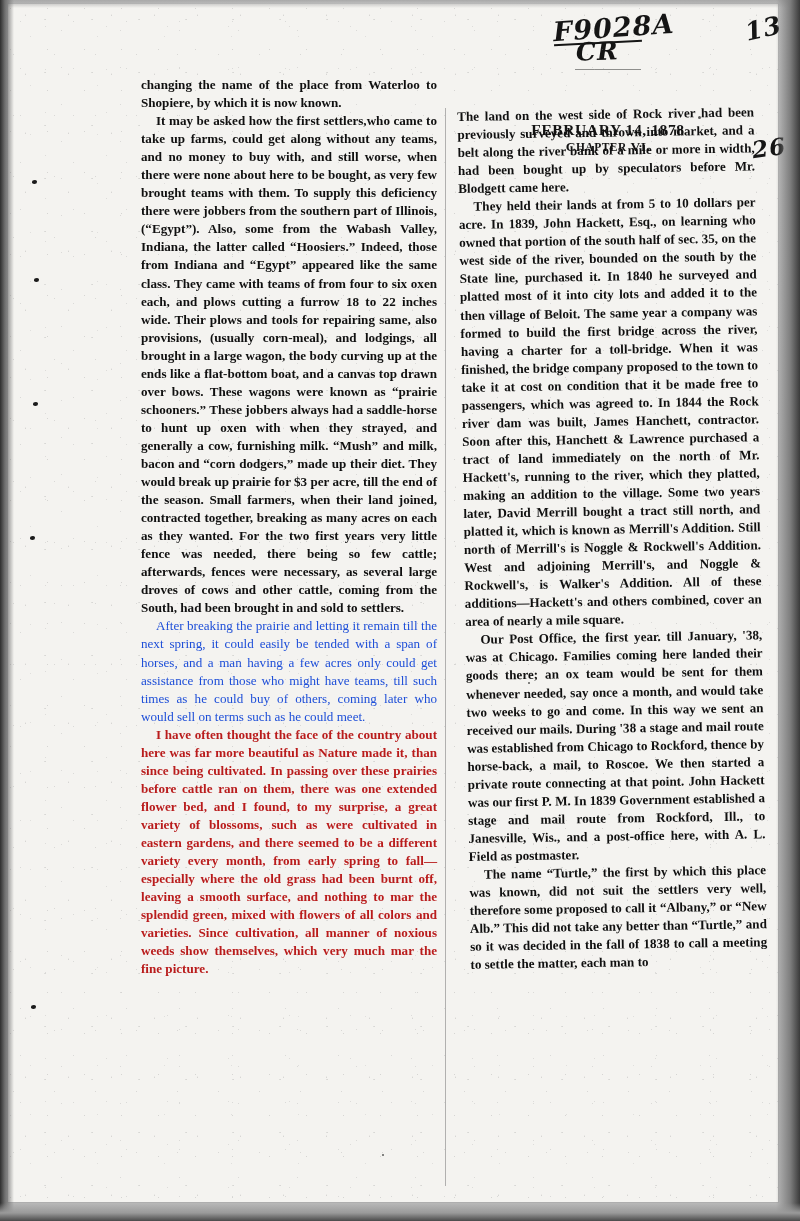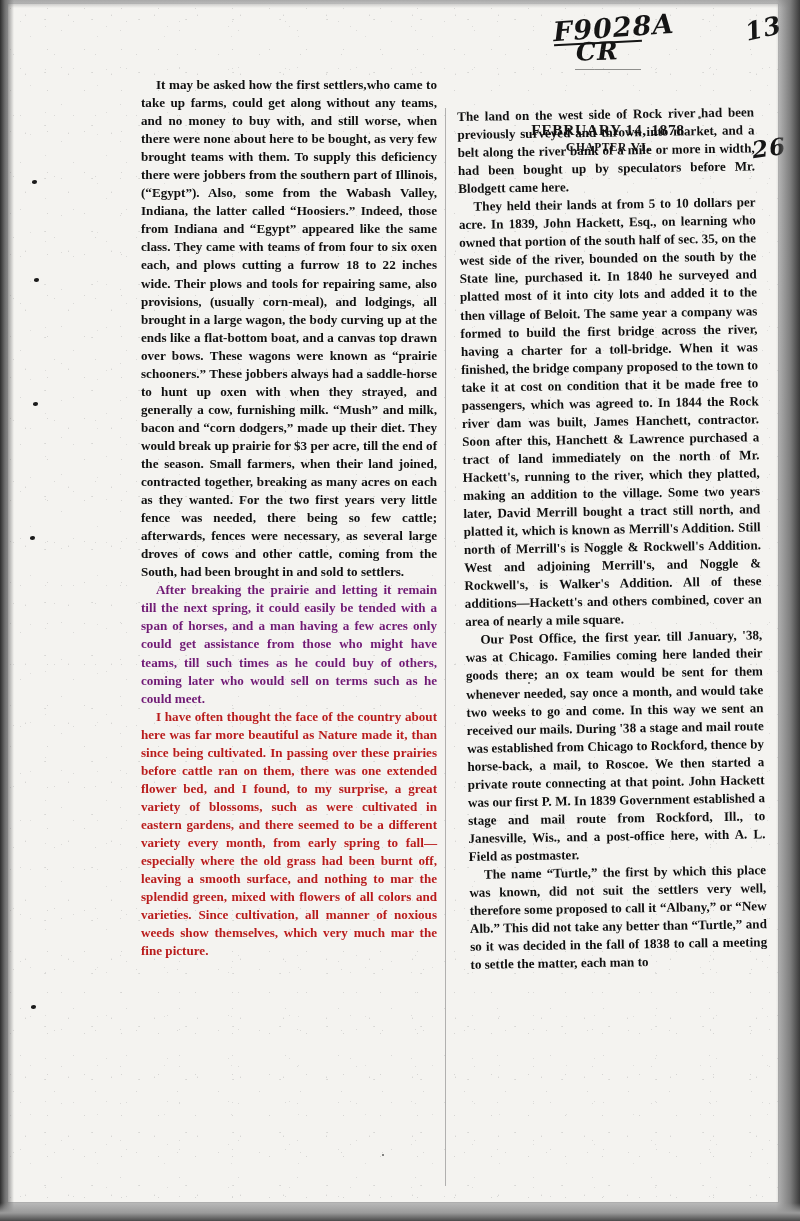--- a/index.html
+++ b/index.html
@@ -204,22 +204,22 @@
   .column p {
     margin: 0;
     text-indent: 15px;
   }
   .column p.no-indent {
     text-indent: 0;
   }
 
   
   .ink-light {
-    color: #701a75;
-    font-weight: 700;
+    color: #1d4ed8;
+    font-weight: 400;
   }
   .ink-lighter {
     color: #b91c1c;
     font-weight: 600;
   }
 
   
   .speck {
     position: absolute;
     width: 5px;
@@ -256,20 +256,21 @@
       <div class="date-line">FEBRUARY 14, 1878</div>
       <div class="chapter-line">
         <span>C</span><span class="sc">HAPTER</span>
         <span>VI.</span>
       </div>
     </div>
 
     <div class="col-rule"></div>
 
     <div class="column col-left">
+      <p class="no-indent">changing the name of the place from Waterloo to Shopiere, by which it is now known.</p>
       <p>It may be asked how the first settlers,who came to take up farms, could get along without any teams, and no money to buy with, and still worse, when there were none about here to be bought, as very few brought teams with them. To supply this deficiency there were jobbers from the southern part of Illinois, (“Egypt”). Also, some from the Wabash Valley, Indiana, the latter called “Hoosiers.” Indeed, those from Indiana and “Egypt” appeared like the same class. They came with teams of from four to six oxen each, and plows cutting a furrow 18 to 22 inches wide. Their plows and tools for repairing same, also provisions, (usually corn-meal), and lodgings, all brought in a large wagon, the body curving up at the ends like a flat-bottom boat, and a canvas top drawn over bows. These wagons were known as “prairie schooners.” These jobbers always had a saddle-horse to hunt up oxen with when they strayed, and generally a cow, furnishing milk. “Mush” and milk, bacon and “corn dodgers,” made up their diet. They would break up prairie for $3 per acre, till the end of the season. Small farmers, when their land joined, contracted together, breaking as many acres on each as they wanted. For the two first years very little fence was needed, there being so few cattle; afterwards, fences were necessary, as several large droves of cows and other cattle, coming from the South, had been brought in and sold to settlers.</p>
       <p class="ink-light">After breaking the prairie and letting it remain till the next spring, it could easily be tended with a span of horses, and a man having a few acres only could get assistance from those who might have teams, till such times as he could buy of others, coming later who would sell on terms such as he could meet.</p>
       <p class="ink-lighter">I have often thought the face of the country about here was far more beautiful as Nature made it, than since being cultivated. In passing over these prairies before cattle ran on them, there was one extended flower bed, and I found, to my surprise, a great variety of blossoms, such as were cultivated in eastern gardens, and there seemed to be a different variety every month, from early spring to fall—especially where the old grass had been burnt off, leaving a smooth surface, and nothing to mar the splendid green, mixed with flowers of all colors and varieties. Since cultivation, all manner of noxious weeds show themselves, which very much mar the fine picture.</p>
     </div>
 
     <div class="column col-right">
       <p class="no-indent">The land on the west side of Rock river had been previously surveyed and thrown into market, and a belt along the river bank of a mile or more in width, had been bought up by speculators before Mr. Blodgett came here.</p>
       <p>They held their lands at from 5 to 10 dollars per acre. In 1839, John Hackett, Esq., on learning who owned that portion of the south half of sec. 35, on the west side of the river, bounded on the south by the State line, purchased it. In 1840 he surveyed and platted most of it into city lots and added it to the then village of Beloit. The same year a company was formed to build the first bridge across the river, having a charter for a toll-bridge. When it was finished, the bridge company proposed to the town to take it at cost on condition that it be made free to passengers, which was agreed to. In 1844 the Rock river dam was built, James Hanchett, contractor. Soon after this, Hanchett &amp; Lawrence purchased a tract of land immediately on the north of Mr. Hackett's, running to the river, which they platted, making an addition to the village. Some two years later, David Merrill bought a tract still north, and platted it, which is known as Merrill's Addition. Still north of Merrill's is Noggle &amp; Rockwell's Addition. West and adjoining Merrill's, and Noggle &amp; Rockwell's, is Walker's Addition. All of these additions—Hackett's and others combined, cover an area of nearly a mile square.</p>
       <p>Our Post Office, the first year. till January, '38, was at Chicago. Families coming here landed their goods there; an ox team would be sent for them whenever needed, say once a month, and would take two weeks to go and come. In this way we sent an received our mails. During '38 a stage and mail route was established from Chicago to Rockford, thence by horse-back, a mail, to Roscoe. We then started a private route connecting at that point. John Hackett was our first P. M. In 1839 Government established a stage and mail route from Rockford, Ill., to Janesville, Wis., and a post-office here, with A. L. Field as postmaster.</p>
       <p>The name “Turtle,” the first by which this place was known, did not suit the settlers very well, therefore some proposed to call it “Albany,” or “New Alb.” This did not take any better than “Turtle,” and so it was decided in the fall of 1838 to call a meeting to settle the matter, each man to</p>

